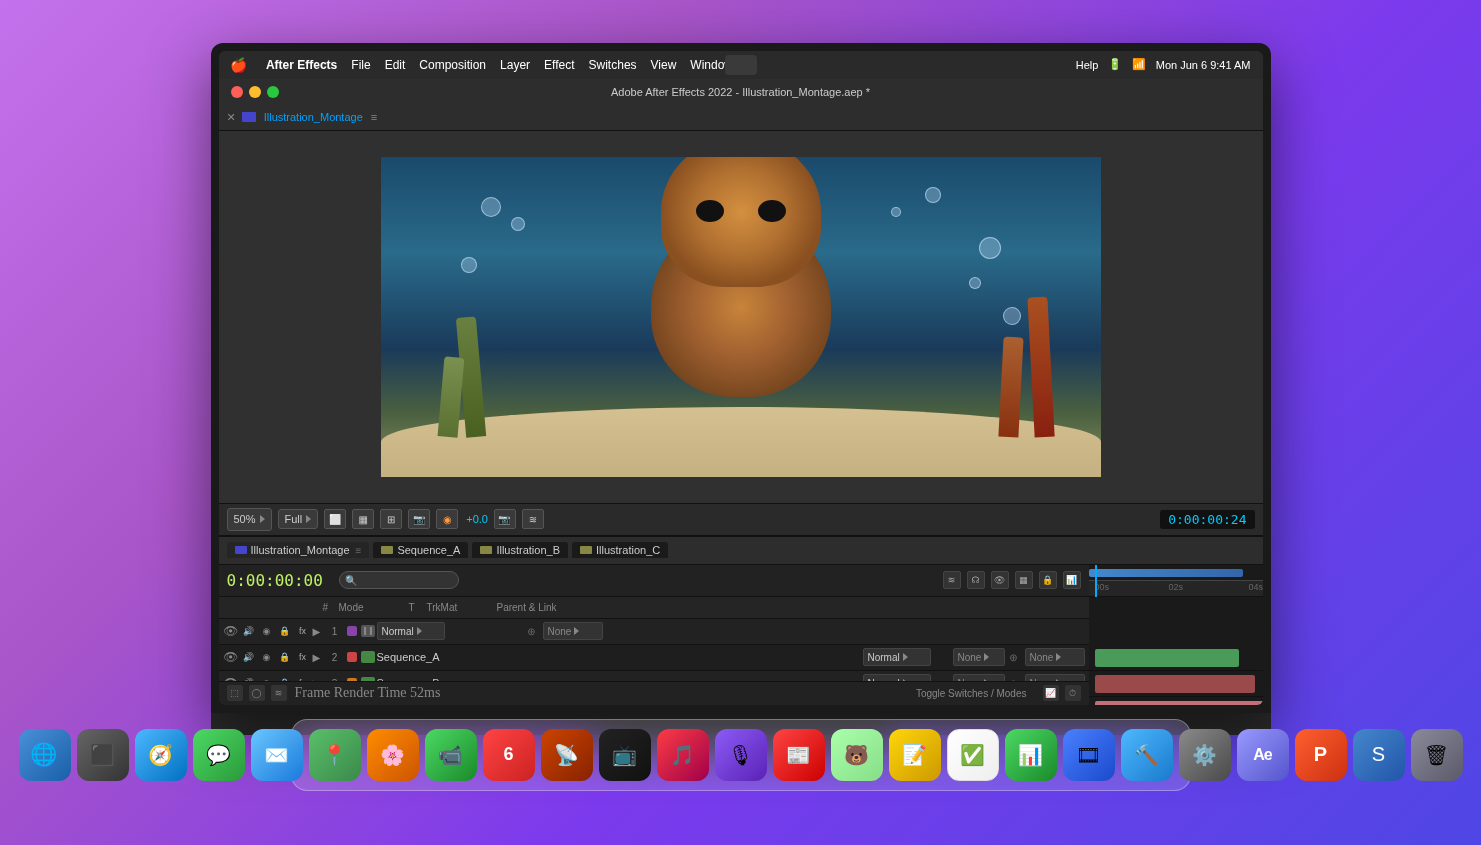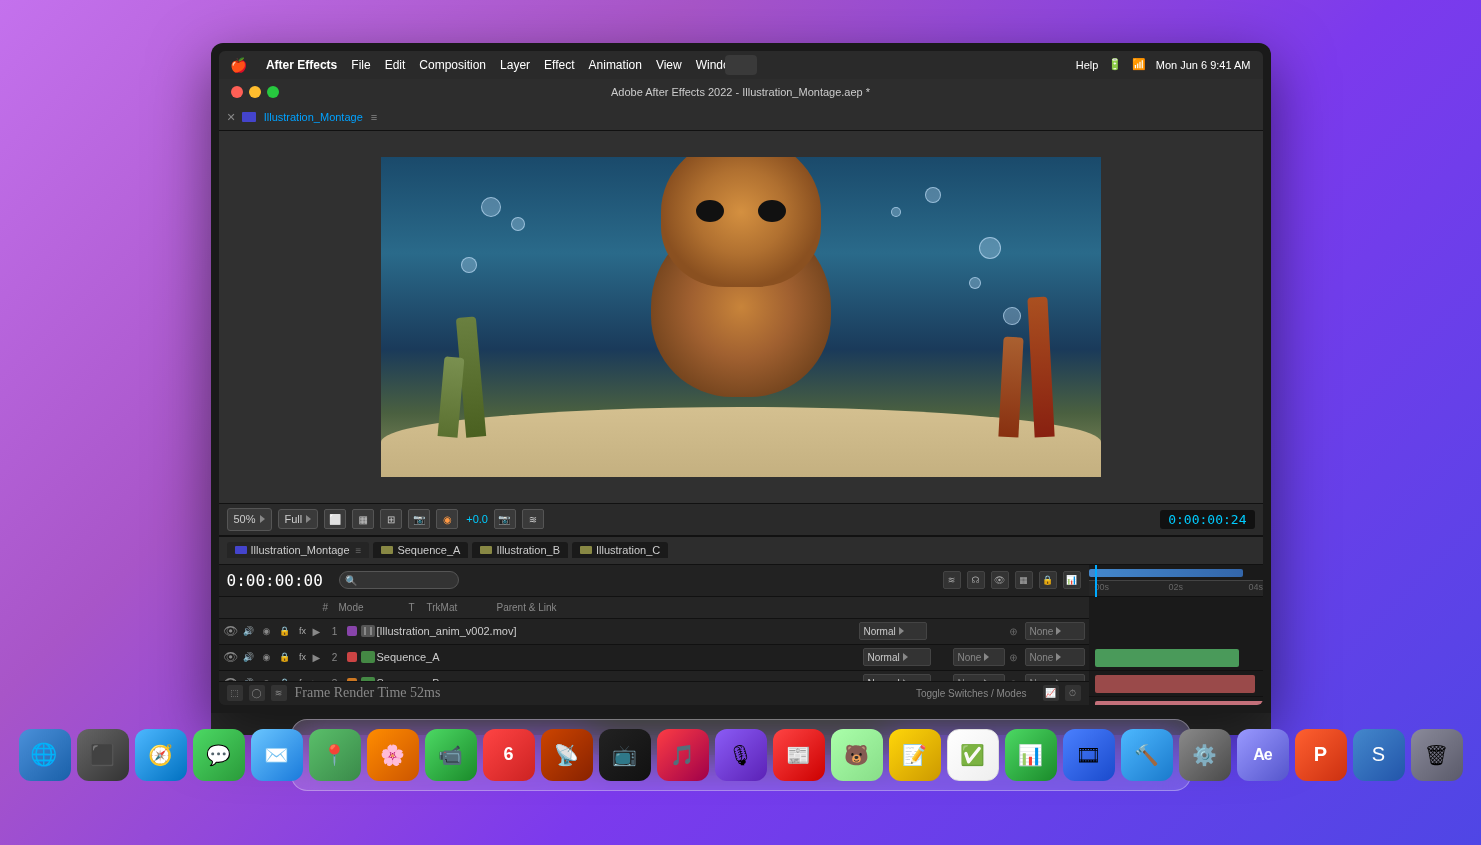--- a/index.html
+++ b/index.html
@@ -414,21 +414,21 @@
       background: #222;
       display: flex;
       align-items: center;
       padding: 0 8px;
       gap: 8px;
       border-bottom: 1px solid #111;
       flex-shrink: 0;
     }
 
     .tc-timecode {
-      color: #ffffff;
+      color: #bef264;
       font-family: monospace;
       font-size: 16px;
     }
 
     .tc-search {
       width: 120px;
       height: 18px;
       background: #333;
       border: 1px solid #555;
       border-radius: 9px;
@@ -839,21 +839,21 @@
 
       <div class="menu-bar">
         <div class="menu-bar-left">
           <span class="apple-logo">🍎</span>
           <span class="menu-item bold">After Effects</span>
           <span class="menu-item">File</span>
           <span class="menu-item">Edit</span>
           <span class="menu-item">Composition</span>
           <span class="menu-item">Layer</span>
           <span class="menu-item">Effect</span>
-          <span class="menu-item">Animation</span>
+          <span class="menu-item">Switches</span>
           <span class="menu-item">View</span>
           <span class="menu-item">Window</span>
         </div>
         <div class="menu-bar-center"></div>
         <div class="menu-bar-right">
           <span>Help</span>
           <span>🔋</span>
           <span>📶</span>
           <span>Mon Jun 6  9:41 AM</span>
         </div>
@@ -1003,21 +1003,20 @@
                   <div class="layer-vis-btn">
                     <span style="font-size:9px;color:#888;">🔒</span>
                   </div>
                   <div class="layer-vis-btn">
                     <span style="font-size:9px;color:#aaa;">fx</span>
                   </div>
                   <div class="layer-expand">▶</div>
                   <div class="layer-number">1</div>
                   <div class="layer-label-dot dot-purple"></div>
                   <div class="layer-icon-film"></div>
-                  <span class="layer-name">[Illustration_anim_v002.mov]</span>
                   <div class="layer-mode-selector">
                     <span>Normal</span>
                     <span class="chevron-small"></span>
                   </div>
                   <div class="layer-t-col"></div>
                   <div style="width:56px;flex-shrink:0;margin-left:4px;"></div>
                   <div class="link-icon">
                     <span style="font-size:10px;color:#666;">⊕</span>
                   </div>
                   <div class="layer-parent-selector">

